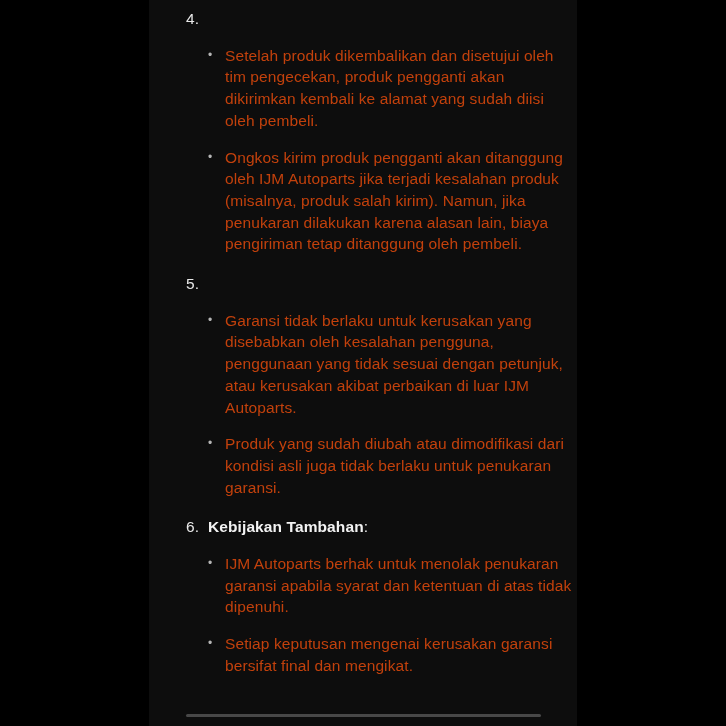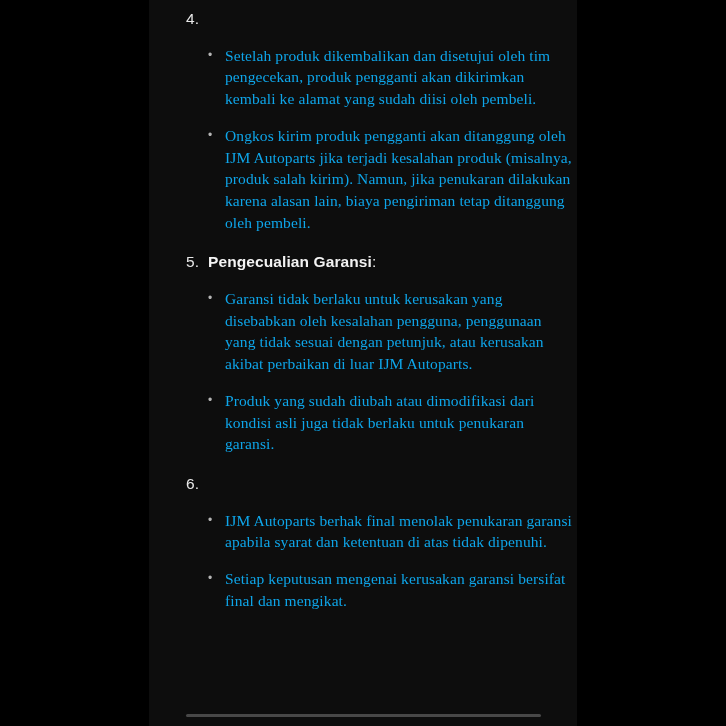--- a/index.html
+++ b/index.html
@@ -59,22 +59,21 @@
   }
   .dot {
     flex: 0 0 17px;
     width: 17px;
     font-size: 12px;
     line-height: 21.7px;
     color: #b5b5b5;
   }
   .btext {
     width: 348px;
-    color: #0ea5e9;
-    font-family: Liberation Serif, serif;
+    color: #c2410c;
   }
   .divider {
     position: absolute;
     left: 186px;
     top: 714px;
     width: 355px;
     height: 3px;
     background: #484848;
     border-radius: 2px;
   }
@@ -94,37 +93,37 @@
       <span class="dot">•</span>
       <span class="btext">Setelah produk dikembalikan dan disetujui oleh tim pengecekan, produk pengganti akan dikirimkan kembali ke alamat yang sudah diisi oleh pembeli.</span>
     </div>
     <div class="bullet">
       <span class="dot">•</span>
       <span class="btext">Ongkos kirim produk pengganti akan ditanggung oleh IJM Autoparts jika terjadi kesalahan produk (misalnya, produk salah kirim). Namun, jika penukaran dilakukan karena alasan lain, biaya pengiriman tetap ditanggung oleh pembeli.</span>
     </div>
 
     <div class="heading">
       <span class="num">5.</span>
-      <span class="title"><b>Pengecualian Garansi</b><span>:</span></span>
     </div>
     <div class="bullet">
       <span class="dot">•</span>
       <span class="btext">Garansi tidak berlaku untuk kerusakan yang disebabkan oleh kesalahan pengguna, penggunaan yang tidak sesuai dengan petunjuk, atau kerusakan akibat perbaikan di luar IJM Autoparts.</span>
     </div>
     <div class="bullet">
       <span class="dot">•</span>
       <span class="btext">Produk yang sudah diubah atau dimodifikasi dari kondisi asli juga tidak berlaku untuk penukaran garansi.</span>
     </div>
 
     <div class="heading">
       <span class="num">6.</span>
+      <span class="title"><b>Kebijakan Tambahan</b><span>:</span></span>
     </div>
     <div class="bullet">
       <span class="dot">•</span>
-      <span class="btext">IJM Autoparts berhak final menolak penukaran garansi apabila syarat dan ketentuan di atas tidak dipenuhi.</span>
+      <span class="btext">IJM Autoparts berhak untuk menolak penukaran garansi apabila syarat dan ketentuan di atas tidak dipenuhi.</span>
     </div>
     <div class="bullet">
       <span class="dot">•</span>
       <span class="btext">Setiap keputusan mengenai kerusakan garansi bersifat final dan mengikat.</span>
     </div>
 
   </div>
 
   <div class="divider"></div>
 </div>

